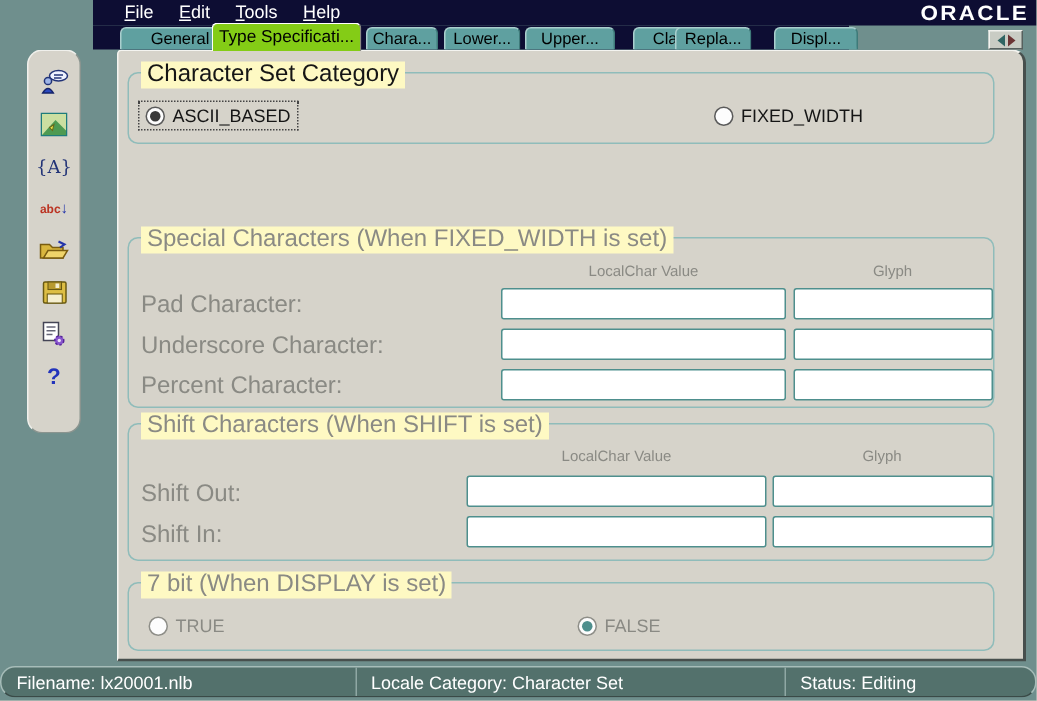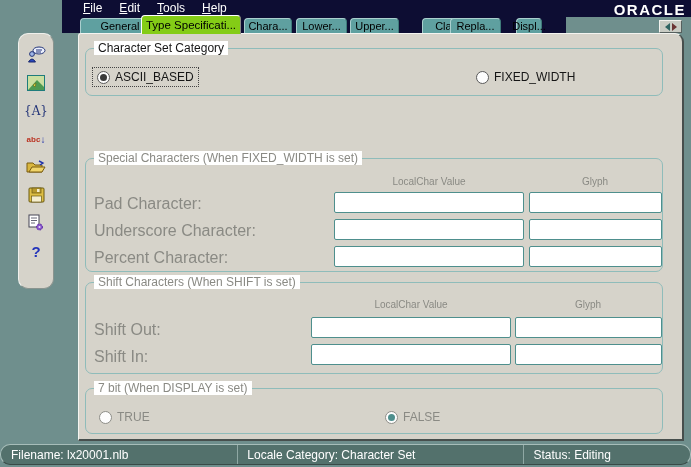--- a/index.html
+++ b/index.html
@@ -28,21 +28,21 @@
        box-sizing:border-box;border:1px solid #F2F2EE;border-right-color:#56605E;border-bottom-color:#56605E;
        display:flex;align-items:center;justify-content:center;gap:2px;z-index:6;}
   .arr-left{width:0;height:0;border-top:4px solid transparent;border-bottom:4px solid transparent;border-right:5px solid #2F6462;}
   .arr-right{width:0;height:0;border-top:4px solid transparent;border-bottom:4px solid transparent;border-left:5px solid #6B3434;}
   
   .panel{position:absolute;left:78px;top:33px;width:606px;height:408px;background:#D6D3CA;
        border-radius:3px 9px 0 0;box-sizing:border-box;z-index:4;
        border-top:1px solid #F4F4F0;border-left:1px solid #F4F4F0;
        border-right:2px solid #474F4D;border-bottom:2px solid #474F4D;}
   .group{position:absolute;left:6px;width:578px;border:1px solid #8FBCBA;border-radius:7px;box-sizing:border-box;}
-  .group-title{position:absolute;top:-8px;left:8px;background:#ffffff;padding:0 4px;font-size:12px;
+  .group-title{position:absolute;top:-8px;left:8px;background:#fef9c3;padding:0 4px;font-size:16px;
        color:#151515;white-space:nowrap;}
   .group.disabled .group-title, .group.disabled .lbl, .group.disabled .colhdr, .group.disabled .optlabel{color:#8A8A84;}
   .opt{position:absolute;display:flex;align-items:center;gap:5px;height:16px;
        font-size:12px;color:#151515;border:1px dotted transparent;padding:1px 4px;cursor:default;}
   .opt.focused{border-color:#444;}
   .group.disabled .opt{color:#8A8A84;}
   .radio{width:13px;height:13px;border-radius:50%;background:#FDFDFD;border:1px solid #5A5A5A;
        box-sizing:border-box;position:relative;flex:0 0 auto;}
   .radio.sel::after{content:"";position:absolute;left:2px;top:2px;width:7px;height:7px;border-radius:50%;background:#3A3A3A;}
   .radio.sel.teal::after{background:#4E8F8D;}
@@ -86,24 +86,24 @@
   <span class="menu-item">Tools</span>
   <span class="menu-item">Help</span>
 </div>
 
 <div class="brand">ORACLE</div>
 
 <div class="tab" style="left:80px;width:80px;">General</div>
 <div class="tab selected" style="left:141px;width:100px;">Type Specificati...</div>
 <div class="tab" style="left:244px;width:48px;">Chara...</div>
 <div class="tab" style="left:296px;width:51px;">Lower...</div>
-<div class="tab" style="left:350px;width:49px;">Upper...</div>
+<div class="tab" style="left:350px;width:60px;">Upper...</div>
 <div class="tab" style="left:422px;width:63px;">Class...</div>
 <div class="tab" style="left:450px;width:51px;">Repla...</div>
-<div class="tab" style="left:516px;width:26px;text-align:right;">Displ...</div>
+<div class="tab" style="left:516px;width:56px;text-align:right;">Displ...</div>
 <div class="tab-scroll">
   <span class="arr-left"></span>
   <span class="arr-right"></span>
 </div>
 
 <div class="sidebar">
   <div class="tool">
     <svg width="20" height="18" viewBox="0 0 20 18">
       <ellipse cx="13" cy="4.5" rx="6" ry="3.5" fill="#EEF2FF" stroke="#223377" stroke-width="1"></ellipse>
       <line x1="10" y1="4" x2="16" y2="4" stroke="#223377" stroke-width="1"></line>

